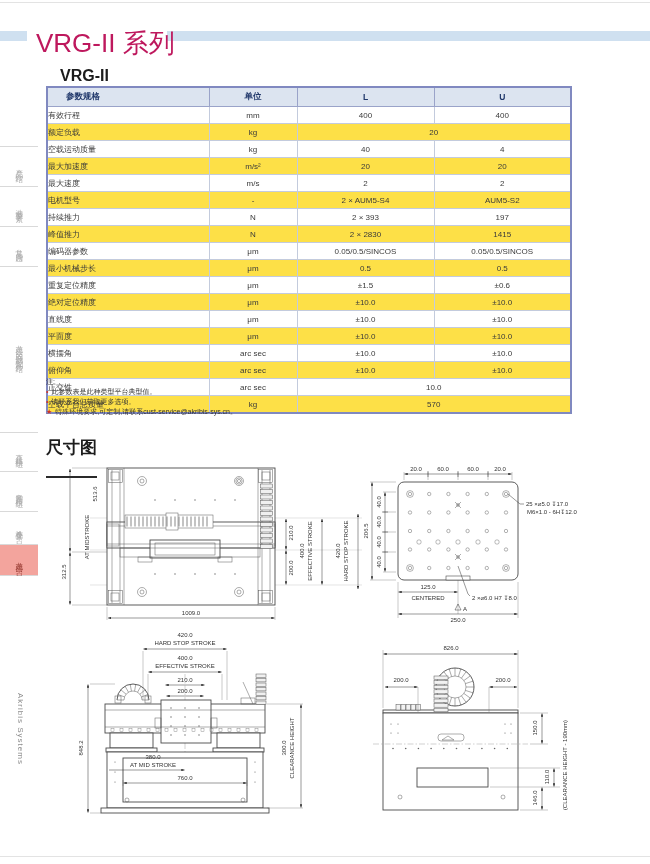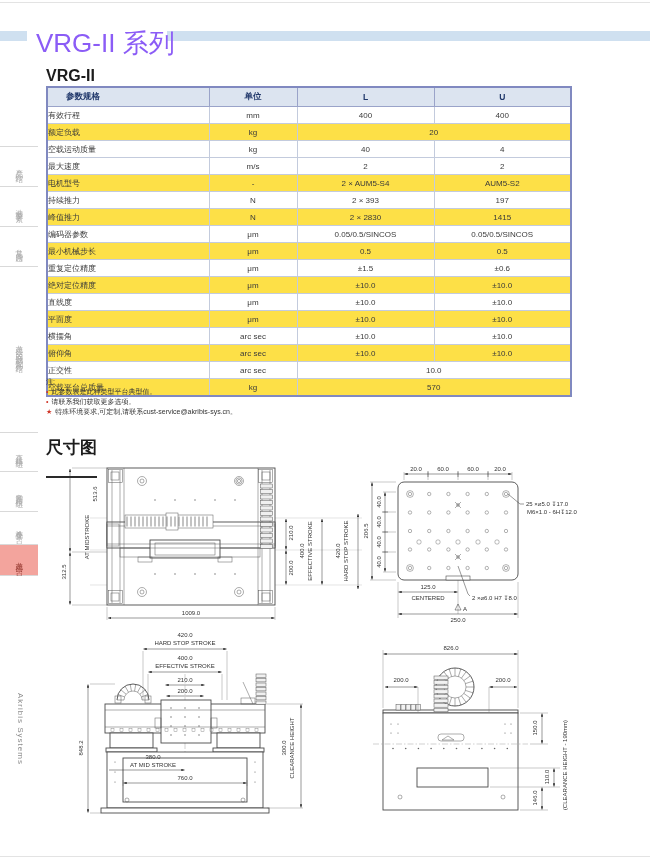--- a/index.html
+++ b/index.html
@@ -5,22 +5,22 @@
   html,body{margin:0;padding:0;background:#fff;}
   body{font-family:"Liberation Sans","DejaVu Sans",sans-serif;color:#333;}
   .page{position:relative;width:650px;height:864px;background:#fff;overflow:hidden;}
   .edge-top{position:absolute;left:0;top:2px;width:650px;height:1px;background:#e3e3e3;}
   .edge-bottom{position:absolute;left:0;top:856px;width:650px;height:1px;background:#e3e3e3;}
 
   
   .bar{position:absolute;top:31px;height:10px;background:#cfe0f0;}
   .bar.l{left:0;width:27px;}
   .bar.r{left:167px;width:483px;}
-  .title{position:absolute;left:36px;top:9px;font-size:26px;font-weight:500;color:#8b5cf6;letter-spacing:0;}
-  .subtitle{position:absolute;left:46px;top:54px;font-size:16px;font-weight:bold;color:#1c1c1c;
+  .title{position:absolute;left:36px;top:9px;font-size:26px;font-weight:500;color:#be185d;letter-spacing:0;}
+  .subtitle{position:absolute;left:60px;top:54px;font-size:16px;font-weight:bold;color:#1c1c1c;
             border-bottom:2px solid #2a2a2a;padding-bottom:1px;}
   .dim-title{position:absolute;left:46px;top:422px;font-size:17px;font-weight:bold;color:#1c1c1c;
             border-bottom:2px solid #2a2a2a;padding-bottom:17px;}
 
   
   .sidebar{position:absolute;left:0;top:146px;width:38px;}
   .side-tab{box-sizing:border-box;width:38px;border-top:1px solid #d9d9d9;display:flex;align-items:center;justify-content:center;}
   .side-tab:last-child{border-bottom:1px solid #d9d9d9;}
   .side-tab span{writing-mode:vertical-rl;font-size:7.5px;letter-spacing:2px;color:#ababab;line-height:1;}
   .side-tab.active{background:#f3a49d;}
@@ -116,20 +116,26 @@
         <tr class="alt">
           <td class="name">额定负载</td>
           <td>kg</td>
           <td colspan="2">20</td>
         </tr>
         <tr>
           <td class="name">空载运动质量</td>
           <td>kg</td>
           <td>40</td>
           <td>4</td>
+        </tr>
+        <tr class="alt">
+          <td class="name">最大加速度</td>
+          <td>m/s²</td>
+          <td>20</td>
+          <td>20</td>
         </tr>
         <tr>
           <td class="name">最大速度</td>
           <td>m/s</td>
           <td>2</td>
           <td>2</td>
         </tr>
         <tr class="alt">
           <td class="name">电机型号</td>
           <td>-</td>

